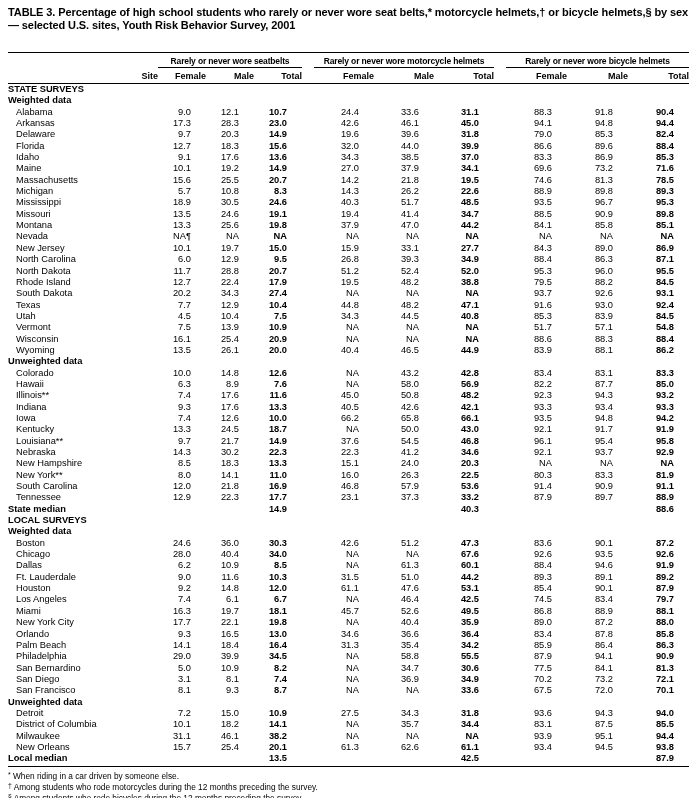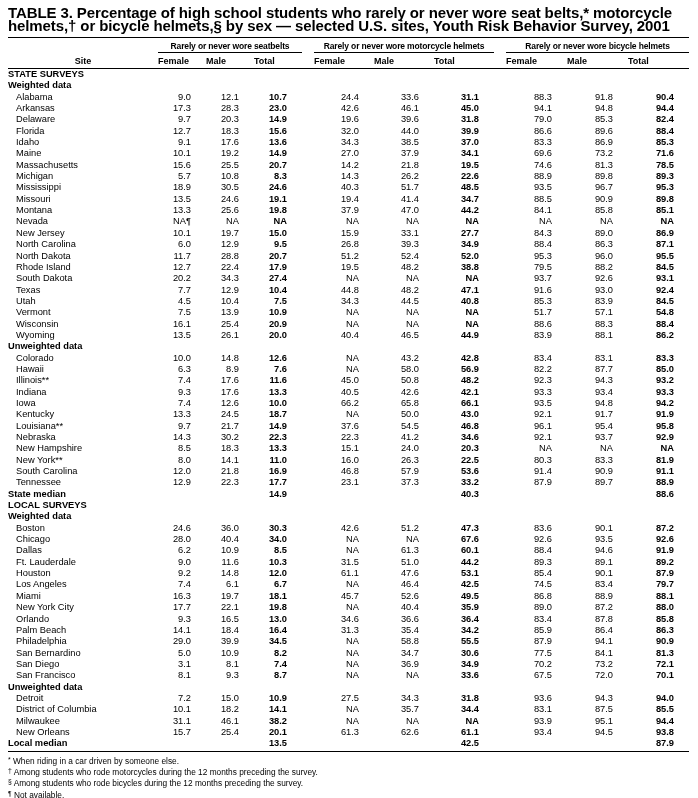--- a/index.html
+++ b/index.html
@@ -4,35 +4,35 @@
 <style>
   html, body { margin: 0; padding: 0; }
   body {
     width: 698px; height: 798px; overflow: hidden;
     background: #ffffff; color: #000000;
     font-family: "Liberation Sans", sans-serif;
     padding: 6px 8px 4px 8px; box-sizing: border-box;
   }
   .page { width: 682px; }
   .title {
-    width: 682px; font-size: 15px; font-weight: bold;
-    line-height: 13px; letter-spacing: -0.1px; margin-bottom: 5px;
+    width: 682px; font-size: 11px; font-weight: bold;
+    line-height: 13px; letter-spacing: -0.1px; margin-bottom: 20px;
   }
   table { border-collapse: collapse; table-layout: fixed; width: 681px; }
   th, td { padding: 0; margin: 0; white-space: nowrap; overflow: hidden; }
   .group-row th { border-top: 1px solid #000; margin-top: 32px; }
   .group-h {
     font-weight: bold; font-size: 8.5px; letter-spacing: -0.15px;
     text-align: center; border-bottom: 1px solid #000; padding: 3px 0 1px 0;
   }
   .sub-row th {
-    font-size: 9px; font-weight: bold; text-align: left;
+    font-size: 9px; font-weight: bold; text-align: right;
     padding: 3px 0 2px 0; border-bottom: 1px solid #000;
   }
-  .sub-row .site-h { text-align: center; }
+  .sub-row .site-h { text-align: right; }
   tbody td { font-size: 9.3px; line-height: 11.35px; height: 11.35px; }
   td.num { text-align: right; padding-right: 15px; }
   td.total { font-weight: bold; }
   td.site { padding-left: 8px; }
   td.section-label { font-weight: bold; padding-left: 0; margin-top: 45px; }
   tr.median td { font-weight: bold; }
   tr.median td.site { padding-left: 0; }
   .footnotes {
     width: 681px; border-top: 1px solid #000;
     margin-top: 1px; padding-top: 3px;

